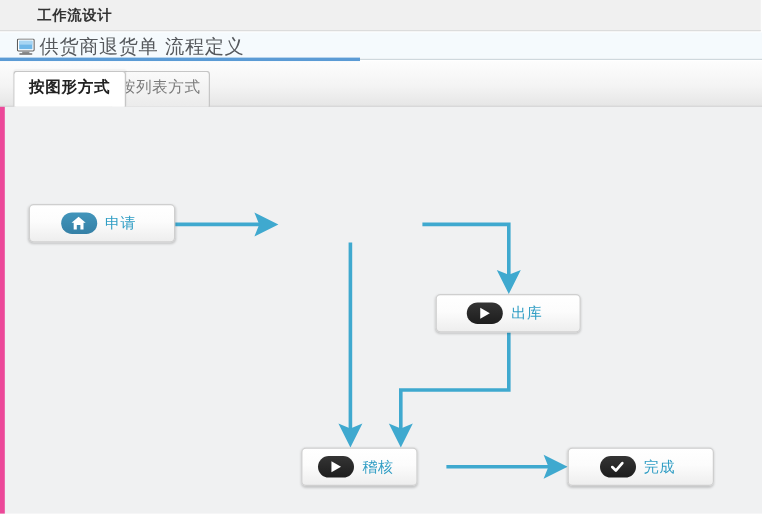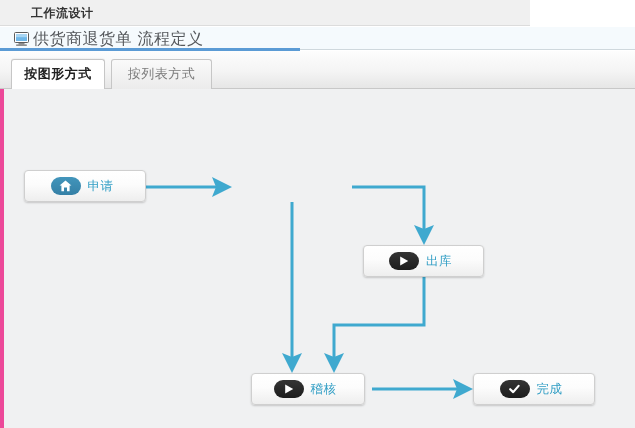--- a/index.html
+++ b/index.html
@@ -18,21 +18,21 @@
     position: relative;
     width: 635px;
     height: 428px;
     background: #ffffff;
   }
 
   
   .titlebar {
     position: absolute;
     left: 0; top: 0;
-    width: 530px;
+    width: 634px;
     height: 26px;
     background: #f0f0f0;
     border-bottom: 1px solid #dcdcdc;
     box-sizing: border-box;
   }
   .titlebar .app-title {
     position: absolute;
     left: 31px;
     top: 5px;
     font-size: 12px;
@@ -111,22 +111,22 @@
   .tab.active {
     left: 11px;
     width: 94px;
     background: #ffffff;
     color: #222222;
     font-weight: bold;
     z-index: 3;
     box-shadow: 0 -1px 1px rgba(0,0,0,0.04);
   }
   .tab.inactive {
-    left: 111px;
-    width: 101px;
+    left: 92px;
+    width: 83px;
     background: linear-gradient(to bottom, #fafafa 0%, #ebebeb 100%);
     color: #7b7b7b;
     z-index: 2;
   }
 
   
   .canvas {
     position: absolute;
     left: 0; top: 89px;
     width: 635px;
@@ -261,21 +261,21 @@
       <div class="node-inner">
         <span class="node-badge task">
           <svg width="12" height="12" viewBox="0 0 12 12" fill="#ffffff">
             <path d="M2.2 1.4 L10.2 6 L2.2 10.6 Z"></path>
           </svg>
         </span>
         <span class="node-label">出库</span>
       </div>
     </div>
 
-    <div class="node" style="left:247px; top:284px; width:114px;text-align:right;">
+    <div class="node" style="left:247px; top:284px; width:97px;text-align:right;">
       <div class="node-inner">
         <span class="node-badge task">
           <svg width="12" height="12" viewBox="0 0 12 12" fill="#ffffff">
             <path d="M2.2 1.4 L10.2 6 L2.2 10.6 Z"></path>
           </svg>
         </span>
         <span class="node-label">稽核</span>
       </div>
     </div>
 

